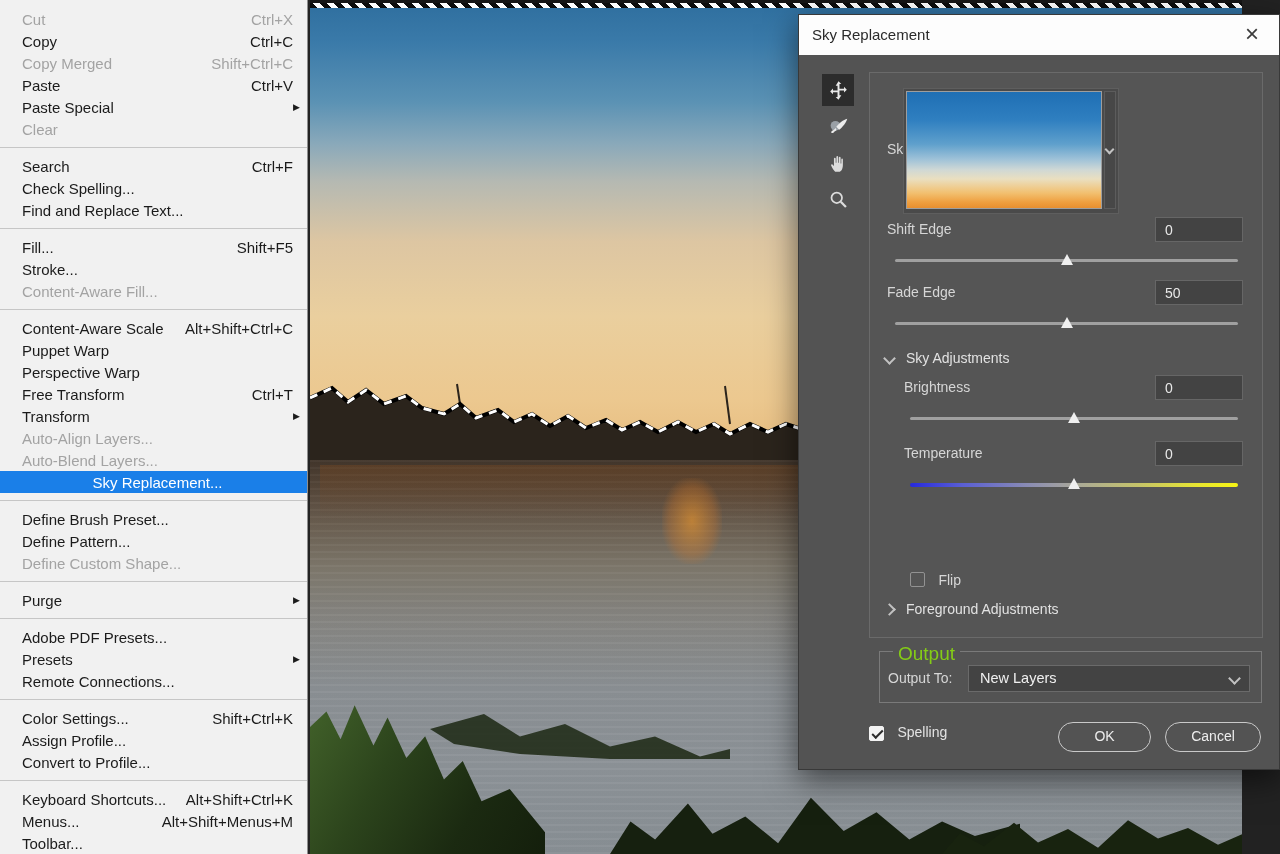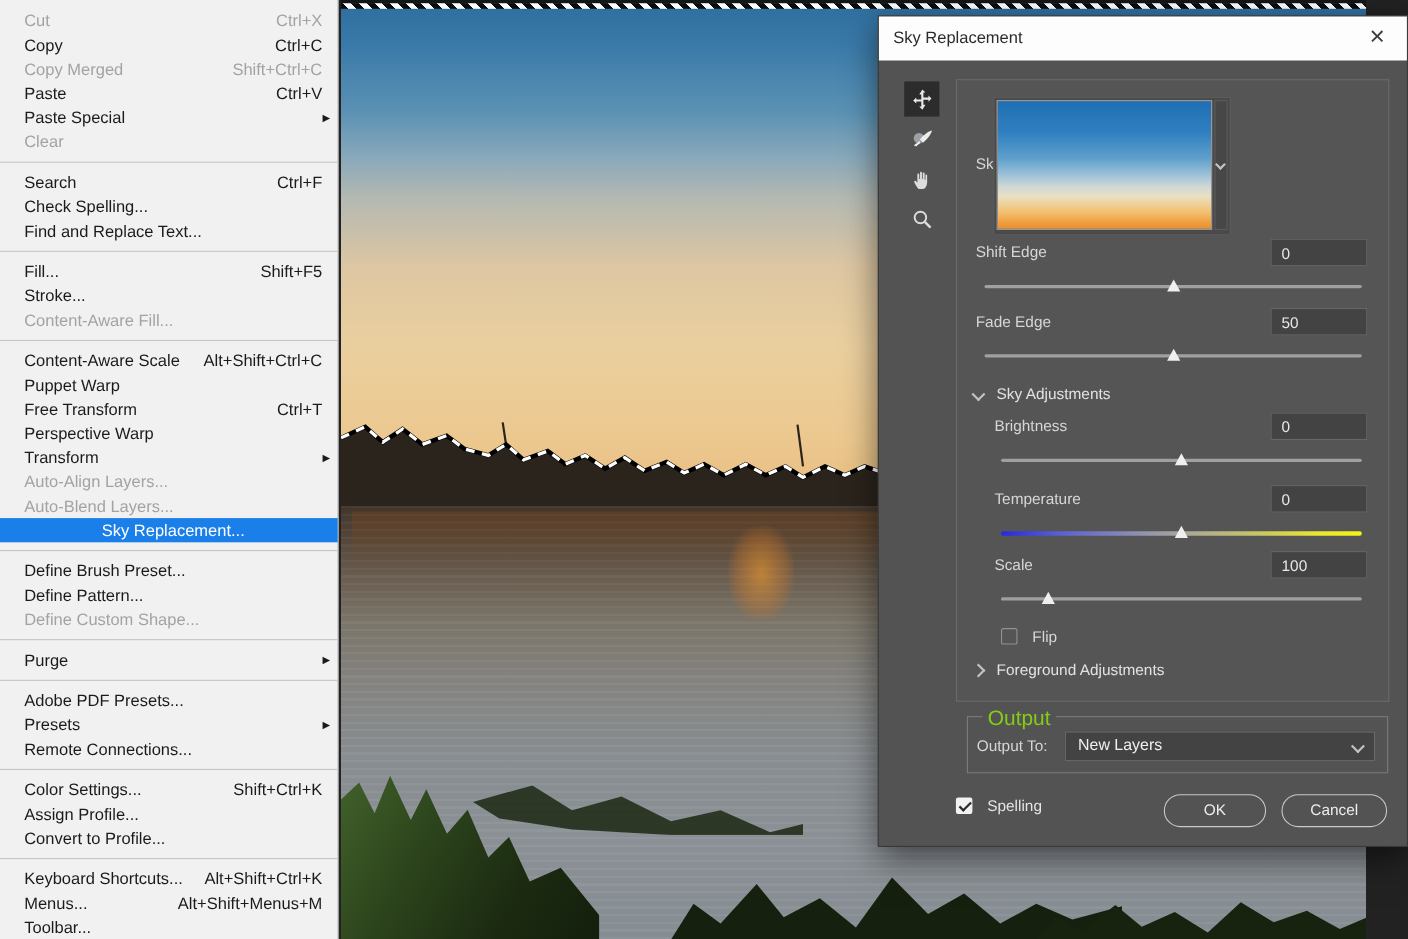--- a/index.html
+++ b/index.html
@@ -187,25 +187,25 @@
     </div>
     <div class="menu-sep"></div>
     <div class="menu-item">
       <span class="mi-label">Content-Aware Scale</span>
       <span class="mi-shortcut">Alt+Shift+Ctrl+C</span>
     </div>
     <div class="menu-item">
       <span class="mi-label">Puppet Warp</span>
     </div>
     <div class="menu-item">
+      <span class="mi-label">Perspective Warp</span>
+    </div>
+    <div class="menu-item">
       <span class="mi-label">Free Transform</span>
       <span class="mi-shortcut">Ctrl+T</span>
-    </div>
-    <div class="menu-item">
-      <span class="mi-label">Perspective Warp</span>
     </div>
     <div class="menu-item">
       <span class="mi-label">Transform</span>
       <span class="mi-arrow">▶</span>
     </div>
     <div class="menu-item disabled">
       <span class="mi-label">Auto-Align Layers...</span>
     </div>
     <div class="menu-item disabled">
       <span class="mi-label">Auto-Blend Layers...</span>
@@ -333,27 +333,20 @@
     </div>
 
     <div class="sgroup indent" style="top:372px;">
       <span class="sl-label">Temperature</span>
       <input class="val-input" value="0" style="">
       <div class="sl-track temp">
         <div class="sl-thumb" style="left: 50%;"></div>
       </div>
     </div>
 
-    <div class="sgroup indent" style="top:432px;">
-      <span class="sl-label">Scale</span>
-      <input class="val-input" value="100" style="">
-      <div class="sl-track">
-        <div class="sl-thumb" style="left: 13%;"></div>
-      </div>
-    </div>
 
     <div class="flip-row">
       <span class="cbox"></span>
       <span class="flip-label">Flip</span>
     </div>
 
     <div class="sec-header" style="top:528px;">
       <span class="chev right"></span>
       <span class="sec-label">Foreground Adjustments</span>
     </div>

